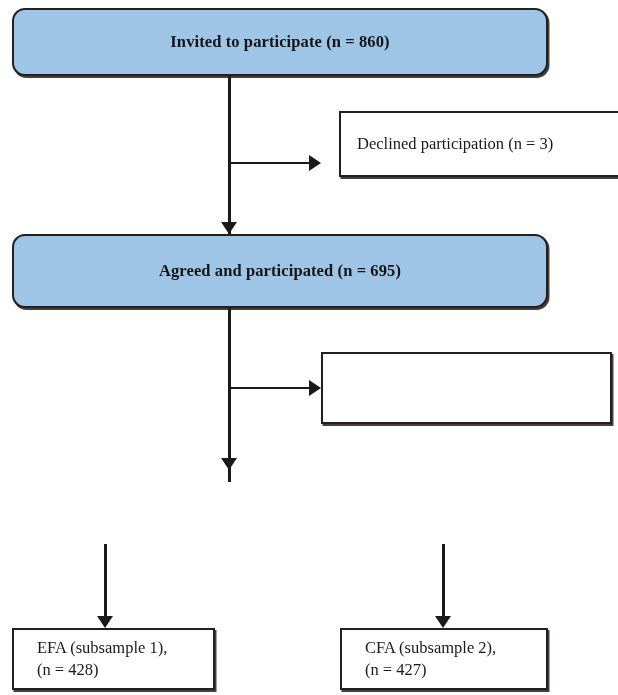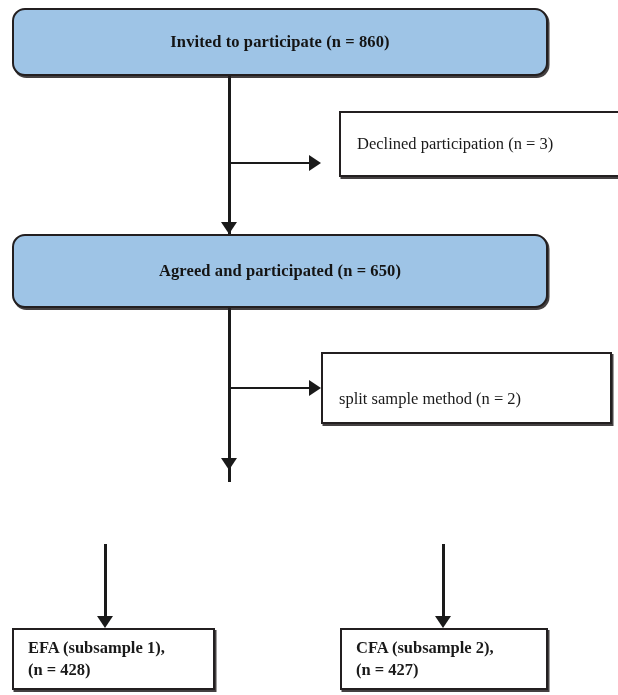--- a/index.html
+++ b/index.html
@@ -36,21 +36,21 @@
     box-shadow:1.5px 2px 0 0 rgba(35,31,32,.85);
   }
   .white .txt{
     font-weight:normal;
     font-size:16.5px;
     color:#1a1a1a;
     text-align:left;
     line-height:1.35;
     padding-left:16px;
   }
-  .white.pad-sm .txt{padding-left:14px;font-weight:bold;}
+  .white.pad-sm .txt{padding-left:23px;}
 
   
   .vline{position:absolute;background:#1a1a1a;width:2.6px;}
   .hline{position:absolute;background:#1a1a1a;height:2.6px;}
 
   .arrow-down{
     position:absolute;width:0;height:0;
     border-left:8px solid transparent;
     border-right:8px solid transparent;
     border-top:12px solid #1a1a1a;
@@ -87,27 +87,26 @@
 
   <div class="node blue" style="left:12px;top:8px;width:536px;height:68px;">
     <span class="txt">Invited to participate (n = 860)</span>
   </div>
 
   <div class="node white" style="left:321px;top:111px;width:291px;height:66px;margin-left:18px;">
     <span class="txt">Declined participation (n = 3)</span>
   </div>
 
   <div class="node blue" style="left:12px;top:234px;width:536px;height:74px;">
-    <span class="txt">Agreed and participated (n = 650)</span>
+    <span class="txt">Agreed and participated (n = 695)</span>
   </div>
 
   <div class="node white" style="left:321px;top:352px;width:291px;height:72px;">
     <span class="txt">
       <br>
-      <span>split sample method (n = 2)</span>
     </span>
   </div>
 
 
   <div class="node white pad-sm" style="left:12px;top:628px;width:203px;height:62px;">
     <span class="txt">
       <span>EFA (subsample 1),</span><br>
       <span>(n = 428)</span>
     </span>
   </div>

